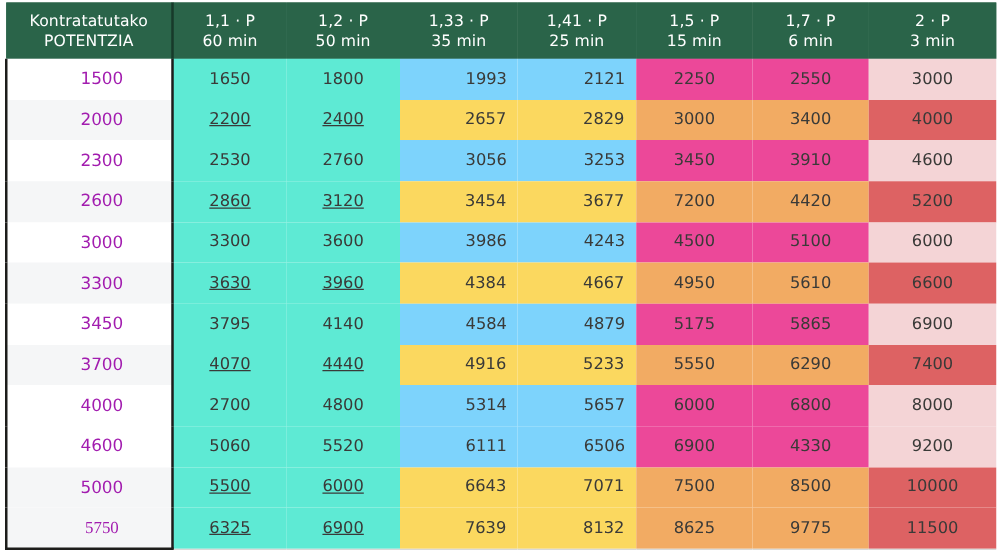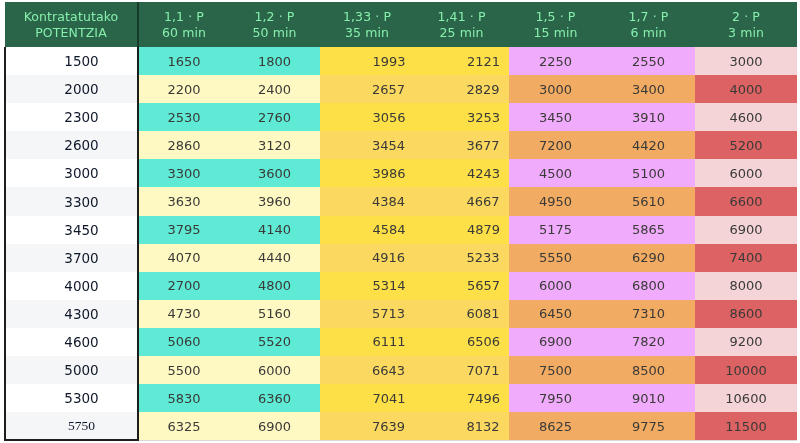--- a/index.html
+++ b/index.html
@@ -30,21 +30,21 @@
     table-layout: fixed;
   }
 
   
   thead tr.header-row {
     height: 45px;
     background: #2a6449;
   }
   thead th {
     background: #2a6449;
-    color: #86efac;
+    color: #ffffff;
     font-size: 12.5px;
     font-weight: 400;
     line-height: 1.28;
     text-align: center;
     vertical-align: middle;
     padding: 0;
     letter-spacing: 0.1px;
   }
   th.corner-head {
     border-right: 2px solid #173a2a;
@@ -63,43 +63,43 @@
     font-size: 13px;
     color: #3a3a38;
     padding: 0;
     border: none;
   }
 
   td.rowhead {
     border-left: 2px solid #1d1d1b;
     border-right: 2px solid #1d1d1b;
     font-size: 13.5px;
-    color: #0f172a;
+    color: #a21caf;
     padding-left: 20px;
   }
   tbody tr:last-child td.rowhead {
     border-bottom: 2px solid #1d1d1b;
     font-family: Liberation Serif, serif;
   }
   tbody tr:first-child td.rowhead {
     border-top: 0;
   }
 
   
   tr.band-light td.rowhead { background: #ffffff; }
   tr.band-dark  td.rowhead { background: #f5f6f7; }
 
   
   tr.band-light td.c-green  { background: #5eead4; }
-  tr.band-light td.c-yellow { background: #fde047; padding-left: 44px; }
-  tr.band-light td.c-orange { background: #f0abfc; }
+  tr.band-light td.c-yellow { background: #7dd3fc; padding-left: 44px; }
+  tr.band-light td.c-orange { background: #ec4899; }
   tr.band-light td.c-red    { background: #f4d4d6; }
 
   
-  tr.band-dark td.c-green   { background: #fef9c3; }
+  tr.band-dark td.c-green   { background: #5eead4; text-decoration: underline; }
   tr.band-dark td.c-yellow  { background: #fbd85f; padding-left: 43px; }
   tr.band-dark td.c-orange  { background: #f2ab63; }
   tr.band-dark td.c-red     { background: #dd6263; }
 
   tbody tr:last-child td.c-green,
   tbody tr:last-child td.c-yellow,
   tbody tr:last-child td.c-orange,
   tbody tr:last-child td.c-red { border-bottom: 1px solid #d9d9d7; }
 </style>
 </head>
@@ -237,60 +237,40 @@
         <tr class="band-light">
           <td class="rowhead">4000</td>
           <td class="c-green">2700</td>
           <td class="c-green">4800</td>
           <td class="c-yellow">5314</td>
           <td class="c-yellow">5657</td>
           <td class="c-orange">6000</td>
           <td class="c-orange">6800</td>
           <td class="c-red">8000</td>
         </tr>
-        <tr class="band-dark">
-          <td class="rowhead">4300</td>
-          <td class="c-green">4730</td>
-          <td class="c-green">5160</td>
-          <td class="c-yellow">5713</td>
-          <td class="c-yellow">6081</td>
-          <td class="c-orange">6450</td>
-          <td class="c-orange">7310</td>
-          <td class="c-red">8600</td>
-        </tr>
         <tr class="band-light">
           <td class="rowhead">4600</td>
           <td class="c-green">5060</td>
           <td class="c-green">5520</td>
           <td class="c-yellow">6111</td>
           <td class="c-yellow">6506</td>
           <td class="c-orange">6900</td>
-          <td class="c-orange">7820</td>
+          <td class="c-orange">4330</td>
           <td class="c-red">9200</td>
         </tr>
         <tr class="band-dark">
           <td class="rowhead">5000</td>
           <td class="c-green">5500</td>
           <td class="c-green">6000</td>
           <td class="c-yellow">6643</td>
           <td class="c-yellow">7071</td>
           <td class="c-orange">7500</td>
           <td class="c-orange">8500</td>
           <td class="c-red">10000</td>
         </tr>
-        <tr class="band-light">
-          <td class="rowhead">5300</td>
-          <td class="c-green">5830</td>
-          <td class="c-green">6360</td>
-          <td class="c-yellow">7041</td>
-          <td class="c-yellow">7496</td>
-          <td class="c-orange">7950</td>
-          <td class="c-orange">9010</td>
-          <td class="c-red">10600</td>
-        </tr>
         <tr class="band-dark">
           <td class="rowhead">5750</td>
           <td class="c-green">6325</td>
           <td class="c-green">6900</td>
           <td class="c-yellow">7639</td>
           <td class="c-yellow">8132</td>
           <td class="c-orange">8625</td>
           <td class="c-orange">9775</td>
           <td class="c-red">11500</td>
         </tr>

